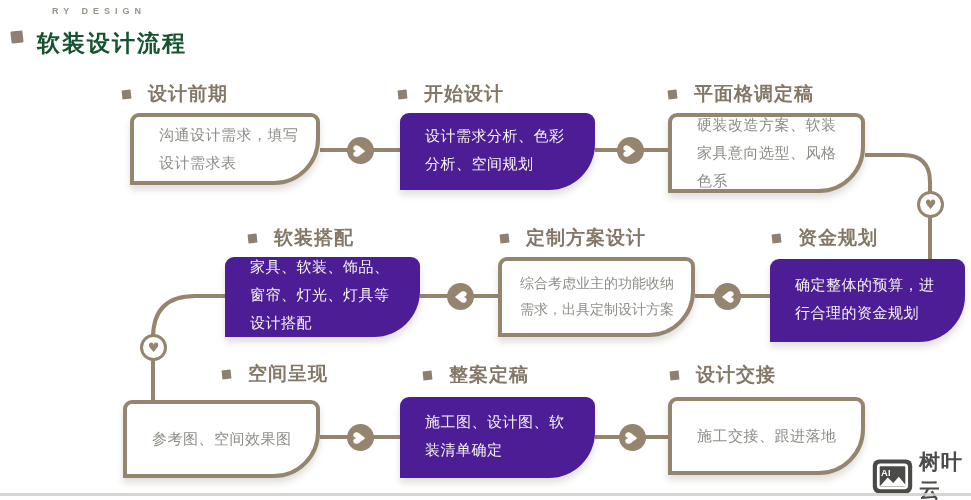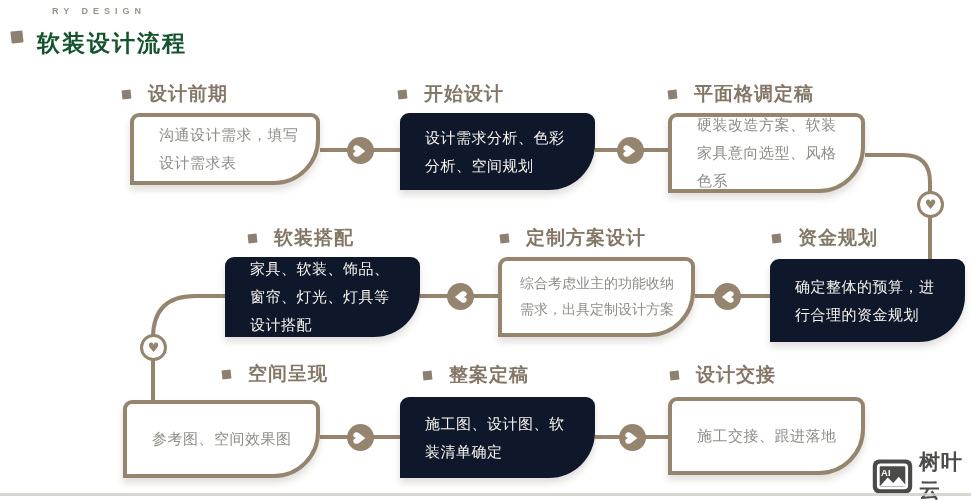--- a/index.html
+++ b/index.html
@@ -27,21 +27,21 @@
   .step-head .sq{width:9px;height:9px;background:#8e8070;transform:rotate(-6deg);flex:0 0 auto;}
   .step-head .lbl{font-size:19px;font-weight:bold;color:#847767;letter-spacing:1px;white-space:nowrap;}
   
   .box{
     position:absolute;box-sizing:border-box;display:flex;align-items:center;
     border-radius:9px 9px 46px 0;box-shadow:0 5px 7px rgba(90,80,60,.18);
   }
   .box .desc{font-size:15px;line-height:1.85;padding:0 16px 0 25px;letter-spacing:.5px;}
   .box.outline{background:#ffffff;border:4px solid #95856e;}
   .box.outline .desc{color:#8d8d88;}
-  .box.filled{background:#0f172a;}
+  .box.filled{background:#4c1d95;font-family:Liberation Mono, monospace;}
   .box.filled .desc{color:#f6f3ee;}
   .box.tight .desc{font-size:14px;padding:0 4px 0 18px;letter-spacing:0;}
   
   .b1{left:130px;top:113px;width:190px;height:72px;}
   .b2{left:400px;top:113px;width:195px;height:77px;}
   .b3{left:668px;top:113px;width:197px;height:80px;}
   .b4{left:225px;top:257px;width:195px;height:80px;}
   .b5{left:498px;top:257px;width:197px;height:80px;}
   .b6{left:770px;top:259px;width:195px;height:83px;}
   .b7{left:123px;top:400px;width:197px;height:78px;}

